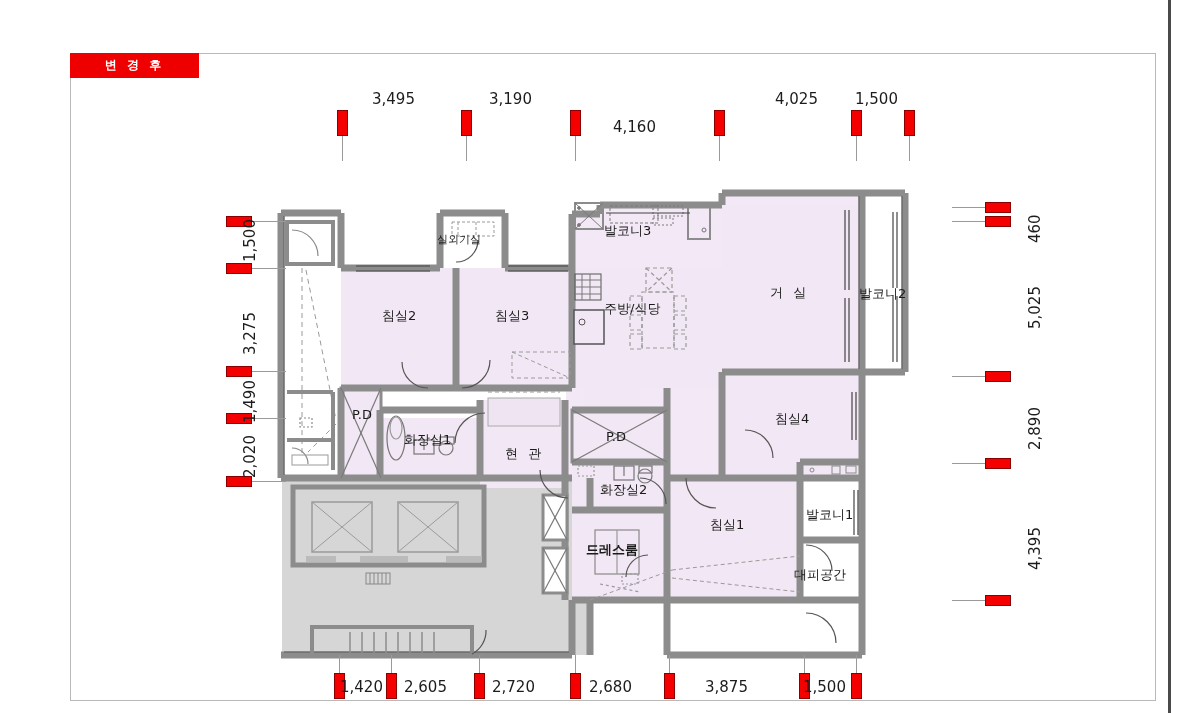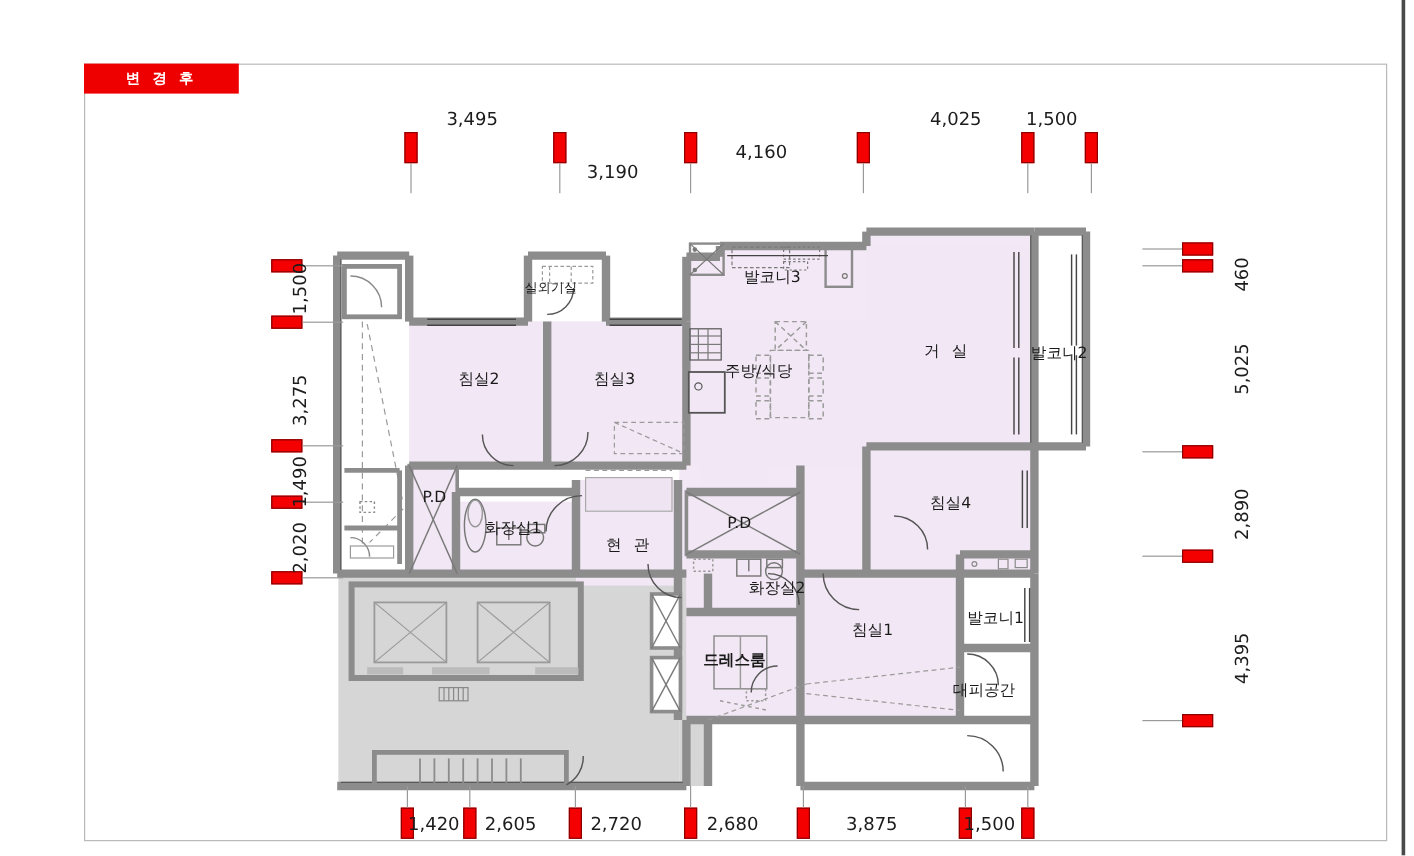--- a/index.html
+++ b/index.html
@@ -409,31 +409,31 @@
 
     <g stroke="#8a8a8a" stroke-width="1" fill="none">
       <circle cx="812" cy="470" r="2"></circle>
       <rect x="832" y="466" width="8" height="8"></rect>
       <rect x="846" y="466" width="10" height="7"></rect>
     </g>
   </svg>
 
   <div>
     <div class="room-label sm" style="left:437px; top:232px;">실외기실</div>
-    <div class="room-label" style="left:604px; top:222px;margin-left:16px;">발코니3</div>
+    <div class="room-label" style="left:604px; top:222px;">발코니3</div>
     <div class="room-label" style="left:382px; top:307px;">침실2</div>
     <div class="room-label" style="left:495px; top:307px;">침실3</div>
     <div class="room-label" style="left:604px; top:300px;">주방/식당</div>
     <div class="room-label sp" style="left:770px; top:284px;">거 실</div>
     <div class="room-label" style="left:859px; top:285px;">발코니2</div>
     <div class="room-label" style="left:352px; top:407px;">P.D</div>
     <div class="room-label" style="left:404px; top:431px;">화장실1</div>
     <div class="room-label sp" style="left:505px; top:445px;">현 관</div>
     <div class="room-label" style="left:606px; top:429px;">P.D</div>
-    <div class="room-label" style="left:624px; top:481px;text-align:center;">화장실2</div>
+    <div class="room-label" style="left:600px; top:481px;text-align:center;">화장실2</div>
     <div class="room-label" style="left:775px; top:410px;">침실4</div>
     <div class="room-label" style="left:586px; top:541px;font-weight:bold;">드레스룸</div>
     <div class="room-label" style="left:710px; top:516px;">침실1</div>
     <div class="room-label" style="left:806px; top:506px;">발코니1</div>
     <div class="room-label" style="left:794px; top:566px;">대피공간</div>
   </div>
 
   <div id="dims">
       <div class="dim-tick h" style="left:337px; top:110px;"></div>
       <div class="dim-lead v" style="left:342px; top:136px; height:25px; background:#9a9a9a;"></div>
@@ -441,21 +441,21 @@
       <div class="dim-lead v" style="left:466px; top:136px; height:25px; background:#9a9a9a;"></div>
       <div class="dim-tick h" style="left:570px; top:110px;"></div>
       <div class="dim-lead v" style="left:575px; top:136px; height:25px; background:#9a9a9a;"></div>
       <div class="dim-tick h" style="left:714px; top:110px;"></div>
       <div class="dim-lead v" style="left:719px; top:136px; height:25px; background:#9a9a9a;"></div>
       <div class="dim-tick h" style="left:851px; top:110px;"></div>
       <div class="dim-lead v" style="left:856px; top:136px; height:25px; background:#9a9a9a;"></div>
       <div class="dim-tick h" style="left:904px; top:110px;"></div>
       <div class="dim-lead v" style="left:909px; top:136px; height:25px; background:#9a9a9a;"></div>
       <div class="dim-text" style="left:372px; top:90px;">3,495</div>
-      <div class="dim-text" style="left:489px; top:90px;margin-top:44px;">3,190</div>
+      <div class="dim-text" style="left:489px; top:90px;">3,190</div>
       <div class="dim-text" style="left:613px; top:90px;margin-top:28px;">4,160</div>
       <div class="dim-text" style="left:761px; top:90px;margin-left:14px;">4,025</div>
       <div class="dim-text" style="left:855px; top:90px;">1,500</div>
       <div class="dim-tick h" style="left:334px; top:673px;"></div>
       <div class="dim-lead v" style="left:339px; top:655px; height:18px;"></div>
       <div class="dim-tick h" style="left:386px; top:673px;"></div>
       <div class="dim-lead v" style="left:391px; top:655px; height:18px;"></div>
       <div class="dim-tick h" style="left:474px; top:673px;"></div>
       <div class="dim-lead v" style="left:479px; top:655px; height:18px;"></div>
       <div class="dim-tick h" style="left:570px; top:673px;"></div>

